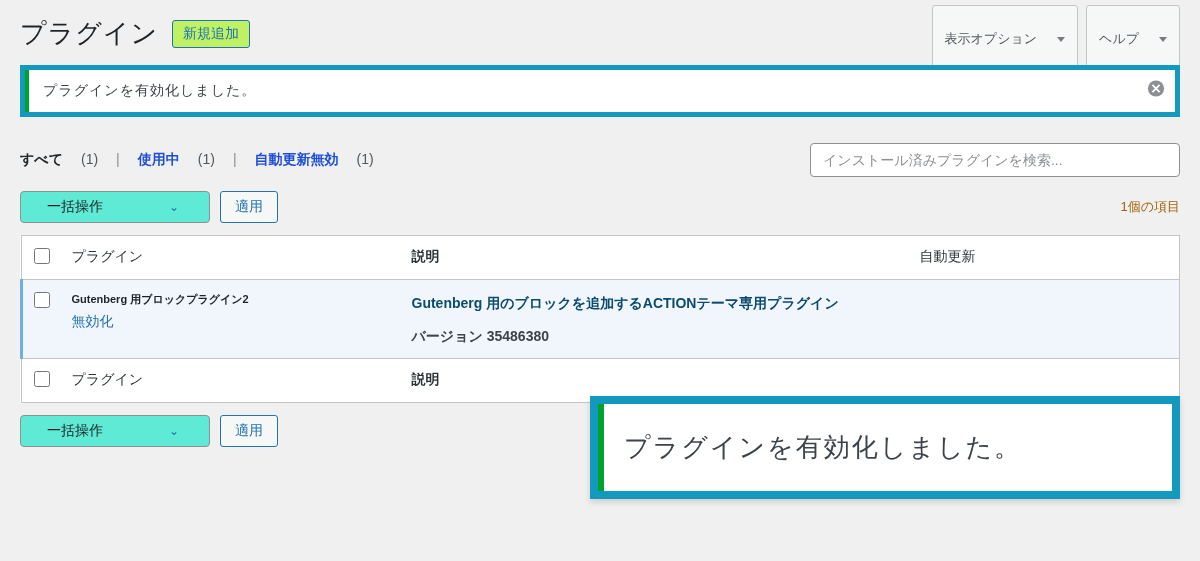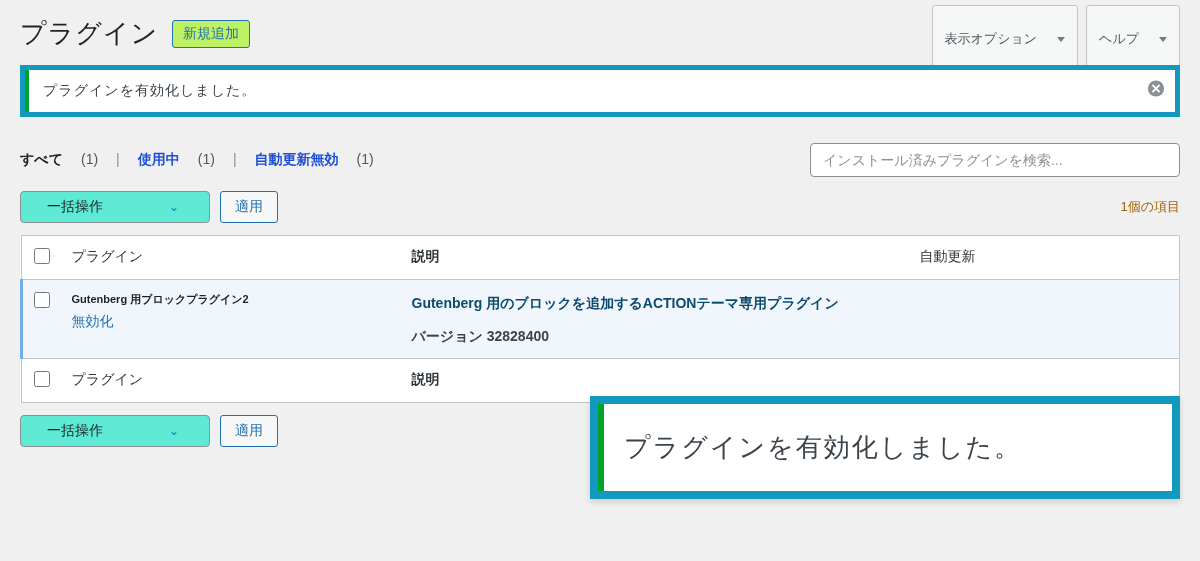--- a/index.html
+++ b/index.html
@@ -287,21 +287,21 @@
       <tr>
         <td class="cb-col"><input type="checkbox" style=""></td>
         <td class="plugin-col">
           <div class="plugin-name">Gutenberg 用ブロックプラグイン2</div>
           <div class="row-actions">
             <a>無効化</a>
           </div>
         </td>
         <td class="desc-col">
           <div class="desc-text">Gutenberg 用のブロックを追加するACTIONテーマ専用プラグイン</div>
-          <div class="version">バージョン 32828400</div>
+          <div class="version">バージョン 35486380</div>
         </td>
         <td class="auto-col"></td>
       </tr>
     </tbody>
     <tfoot>
       <tr>
         <th class="cb-col"><input type="checkbox" style=""></th>
         <th class="plugin-col">プラグイン</th>
         <th class="desc-col">説明</th>
         <th class="auto-col"></th>

